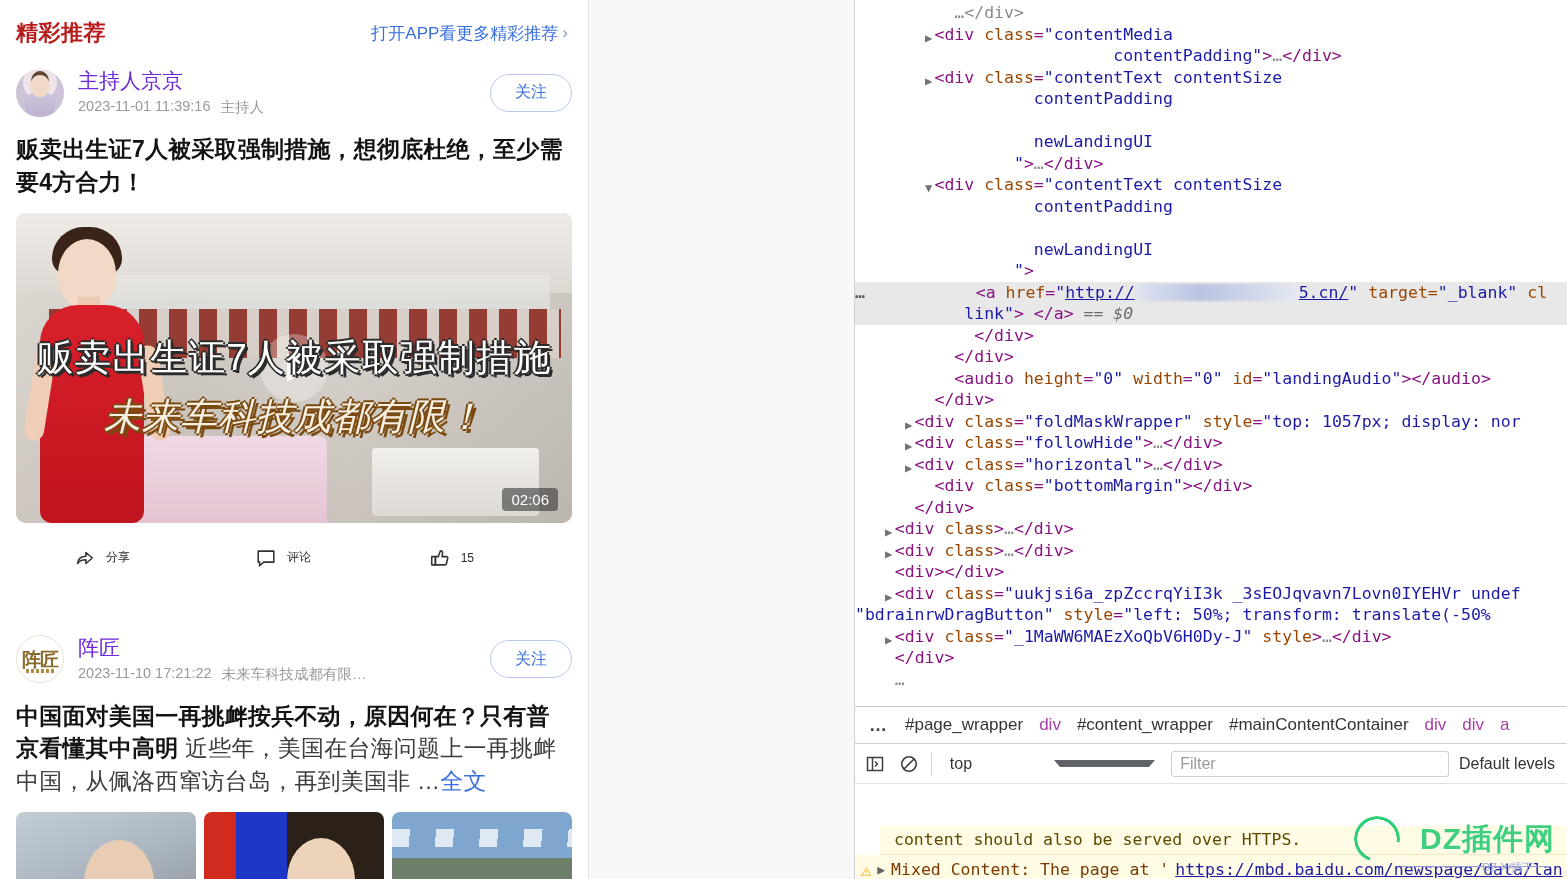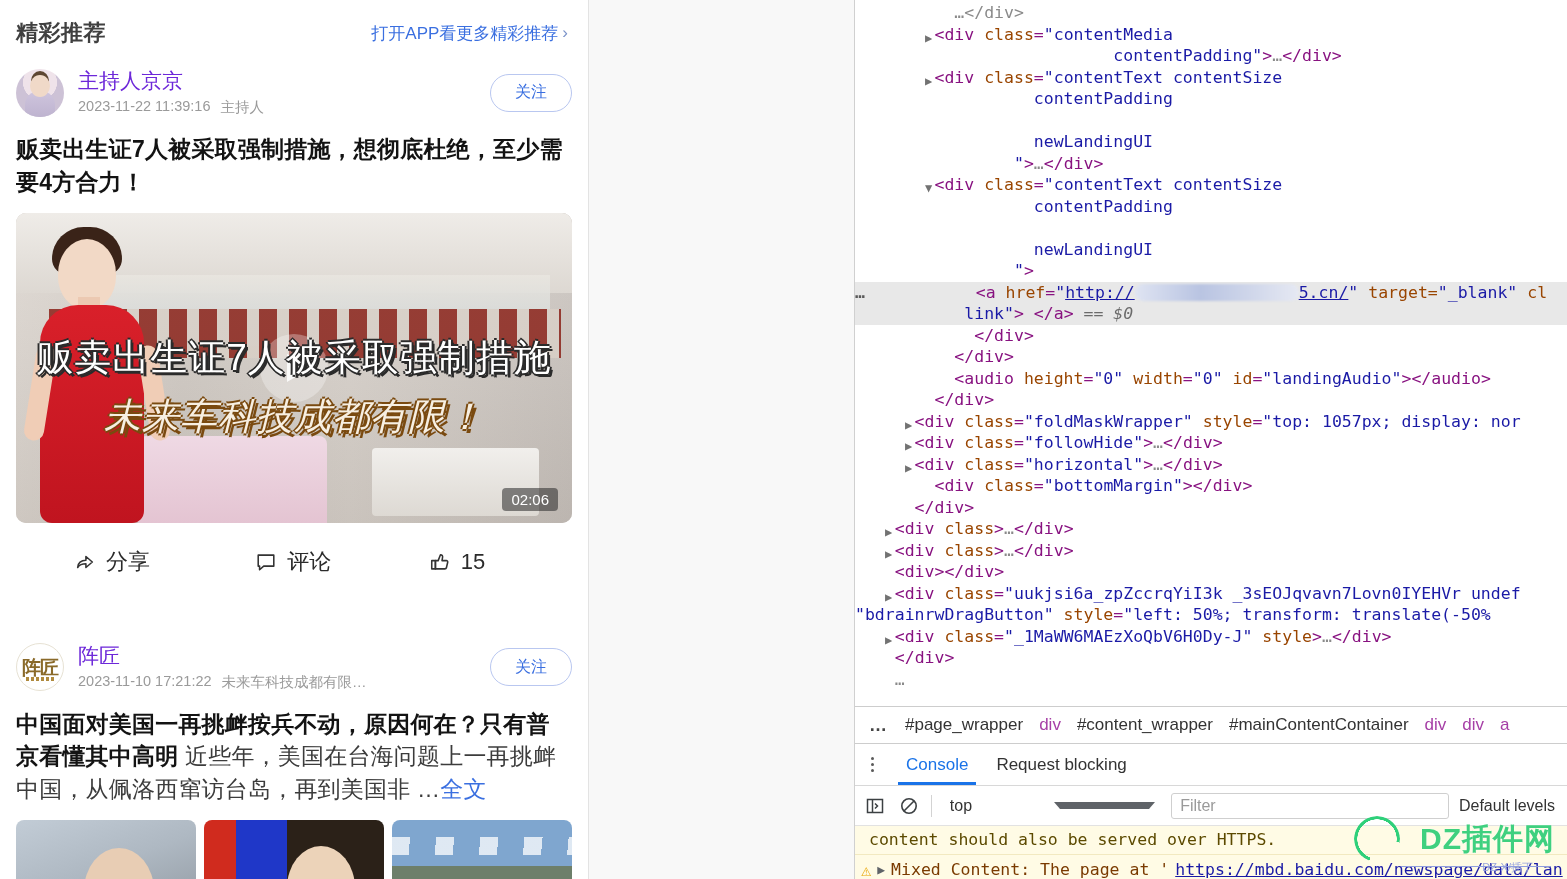--- a/index.html
+++ b/index.html
@@ -13,21 +13,21 @@
 
   
   .page-col {
     position: absolute; left: 0; top: 0; width: 588px; height: 879px;
     background: #fff; overflow: hidden;
   }
   .sec-head {
     display: flex; align-items: center; justify-content: space-between;
     padding: 18px 20px 10px 16px;
   }
-  .sec-title { font-size: 22px; font-weight: bold; color: #404040; letter-spacing: .5px; }
+  .sec-title { font-size: 22px; font-weight: bold; color: #b91c1c; letter-spacing: .5px; }
   .sec-more { display:flex; align-items:center; gap:4px; font-size:17px; color:#3a6fe0; white-space:nowrap; }
   .chev { font-size: 17px; color:#7b93c9; font-weight: 300; }
 
   .feed-item { padding: 0 16px; }
 
   .author-row { display:flex; align-items:center; margin-top: 10px; }
   .avatar {
     width: 48px; height: 48px; border-radius: 50%;
     flex: 0 0 48px; overflow: hidden; position: relative;
     background: #ded9e6;
@@ -133,21 +133,21 @@
     font-style: italic;
     text-shadow: -2px 0 #7a4a10, 2px 0 #7a4a10, 0 -2px #7a4a10, 0 2px #7a4a10,
                  4px 4px 0 #7a4a10;
   }
   .vc-dur{
     position:absolute; right:14px; bottom:12px; padding:3px 9px;
     background: rgba(40,40,40,.55); color:#fff; font-size:15px; border-radius:4px;
   }
 
   .actions { display:flex; margin-top: 18px; padding: 6px 0 10px; }
-  .act { flex:1 1 0; display:flex; align-items:center; gap:10px; color:#2b2b2b; font-size:22px; }
+  .act { flex:1 1 0; display:flex; align-items:center; gap:10px; color:#2b2b2b; font-size:12px; }
   .act:nth-child(1){ padding-left: 58px; }
   .act:nth-child(2){ padding-left: 38px; }
   .act:nth-child(3){ padding-left: 30px; }
   .act svg { display:block; }
 
   .divider-gap { height: 46px; }
 
   .thumb-row { display:flex; gap: 8px; margin-top: 14px; }
   .thumb { flex:1 1 0; height: 110px; border-radius: 8px; overflow:hidden; position:relative; }
   .t1 { background: linear-gradient(160deg,#c2ccd6 0%, #aeb8c2 45%, #8c949c 100%); }
@@ -233,21 +233,21 @@
            border-top:7px solid #5f6368; margin-right:6px;}
   .filter-box {
     width: 300px; height:26px; border:1px solid #cfcfcf; border-radius:3px;
     background:#fff; display:flex; align-items:center; padding:0 8px; color:#9a9a9a;
   }
   .levels { margin-left:auto; padding-right:4px; white-space:nowrap;}
 
   .console-body { position:absolute; left:0; right:0; top:82px; bottom:0; overflow:hidden;
     font-family:"DejaVu Sans Mono","Liberation Mono", monospace; font-size:16.5px; }
   .c-warnrow { background:#fffbe5; border-bottom:1px solid #f2e9c0; padding:2px 0 2px 14px;
-    color:#5c4a00; white-space:pre; line-height:24px;}
+    color:#5c4a00; white-space:pre; line-height:24px;margin-left:25px;}
   .c-warnrow2 { background:#fffbe5; border-bottom:1px solid #f2e9c0; padding:2px 0 2px 6px;
     color:#7a3a00; white-space:pre; line-height:26px; display:flex; align-items:flex-start; gap:6px;}
   .warn-tri { color:#e8a400; font-size:17px; line-height:26px; }
   .tri-right { color:#5f6368; font-size:13px; }
   .c-url { color:#1a1aa6; text-decoration:underline; }
 
   
   .watermark{
     position:absolute; right: 12px; top: 816px; display:flex; align-items:center; gap:20px;
     z-index: 40; pointer-events:none;
@@ -277,21 +277,21 @@
         <span class="chev">›</span>
       </div>
     </div>
 
     <div class="feed-item">
       <div class="author-row">
         <div class="avatar a1"></div>
         <div class="author-meta">
           <div class="author-name">主持人京京</div>
           <div class="author-sub">
-            <span>2023-11-22 11:39:16</span>
+            <span>2023-11-01 11:39:16</span>
             <span>主持人</span>
           </div>
         </div>
         <div class="follow-btn">关注</div>
       </div>
 
       <div class="feed-title">贩卖出生证7人被采取强制措施，想彻底杜绝，至少需要4方合力！</div>
 
       <div class="video-card">
         <div class="vc-bg">
@@ -383,29 +383,20 @@
         <span class="bc">#page_wrapper</span>
         <span class="bc tagcol">div</span>
         <span class="bc">#content_wrapper</span>
         <span class="bc">#mainContentContainer</span>
         <span class="bc tagcol">div</span>
         <span class="bc tagcol">div</span>
         <span class="bc tagcol">a</span>
       </div>
 
     <div class="drawer">
-      <div class="drawer-tabs">
-        <div class="kebab">
-            <i></i>
-            <i></i>
-            <i></i>
-          </div>
-        <div class="dtab active">Console</div>
-        <div class="dtab">Request blocking</div>
-      </div>
 
       <div class="console-toolbar">
         <div class="ct-icon">
           <svg width="20" height="20" viewBox="0 0 20 20" fill="none" stroke="#3c4043" stroke-width="1.5">
             <rect x="2.5" y="3.5" width="15" height="13"></rect>
               <line x1="7.5" y1="3.5" x2="7.5" y2="16.5"></line>
             <polyline points="10,7.5 12.5,10 10,12.5"></polyline>
           </svg>
         </div>
         <div class="ct-icon">

